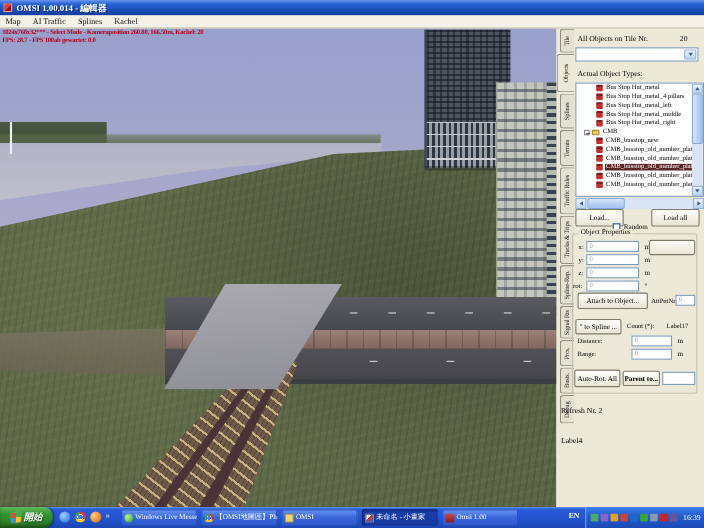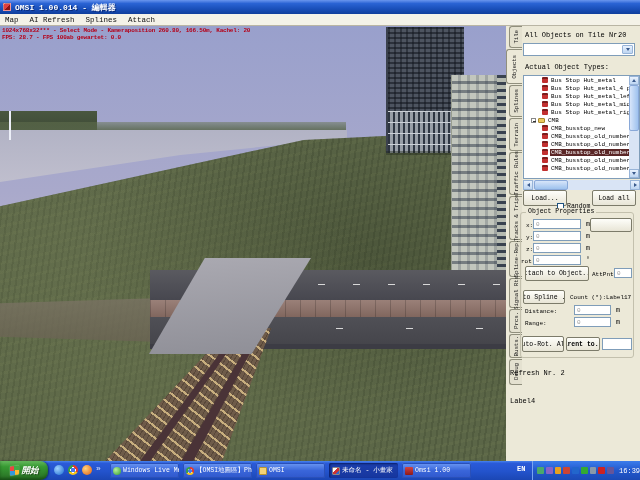--- a/index.html
+++ b/index.html
@@ -1,17 +1,17 @@
 <!DOCTYPE html>
 <html><head>
 <meta charset="utf-8">
 <style>
   html,body{margin:0;padding:0;background:#444;}
   .screen{position:relative;width:640px;height:480px;overflow:hidden;
-    font-family:Liberation Mono, monospace;background:#ece9d8;}
+    font-family:Liberation Serif, serif;background:#ece9d8;}
   .screen *{box-sizing:border-box;}
 
   
   .titlebar{position:absolute;left:0;top:0;width:640px;height:14px;
     background:linear-gradient(180deg,#6a96ee 0%,#2a63d4 25%,#1b51bc 60%,#0f3e9c 100%);
     display:flex;align-items:center;padding-left:3px;}
   .app-icon{width:8px;height:8px;background:linear-gradient(135deg,#e04040 55%,#8c1414 55%);
     border:1px solid rgba(255,255,255,.45);display:inline-block;}
   .title-text{color:#fff;font-size:8px;font-weight:bold;margin-left:4px;
     text-shadow:1px 1px 0 #082a78;white-space:nowrap;}
@@ -185,23 +185,23 @@
 
 <div class="screen">
 
   <div class="titlebar">
     <span class="app-icon"></span>
     <span class="title-text">OMSI 1.00.014 - 編輯器</span>
   </div>
 
   <div class="menubar">
     <span class="menu-item">Map</span>
-    <span class="menu-item">AI Refresh</span>
+    <span class="menu-item">AI Traffic</span>
     <span class="menu-item">Splines</span>
-    <span class="menu-item">Attach</span>
+    <span class="menu-item">Kachel</span>
   </div>
 
   <div class="viewport">
     <div class="sky"></div>
     <div class="treeline"></div>
     <div class="farshore"></div>
     <div class="water"></div>
     <div class="grass"></div>
     <div class="dirtpath"></div>
     <div class="bldg-dark">

